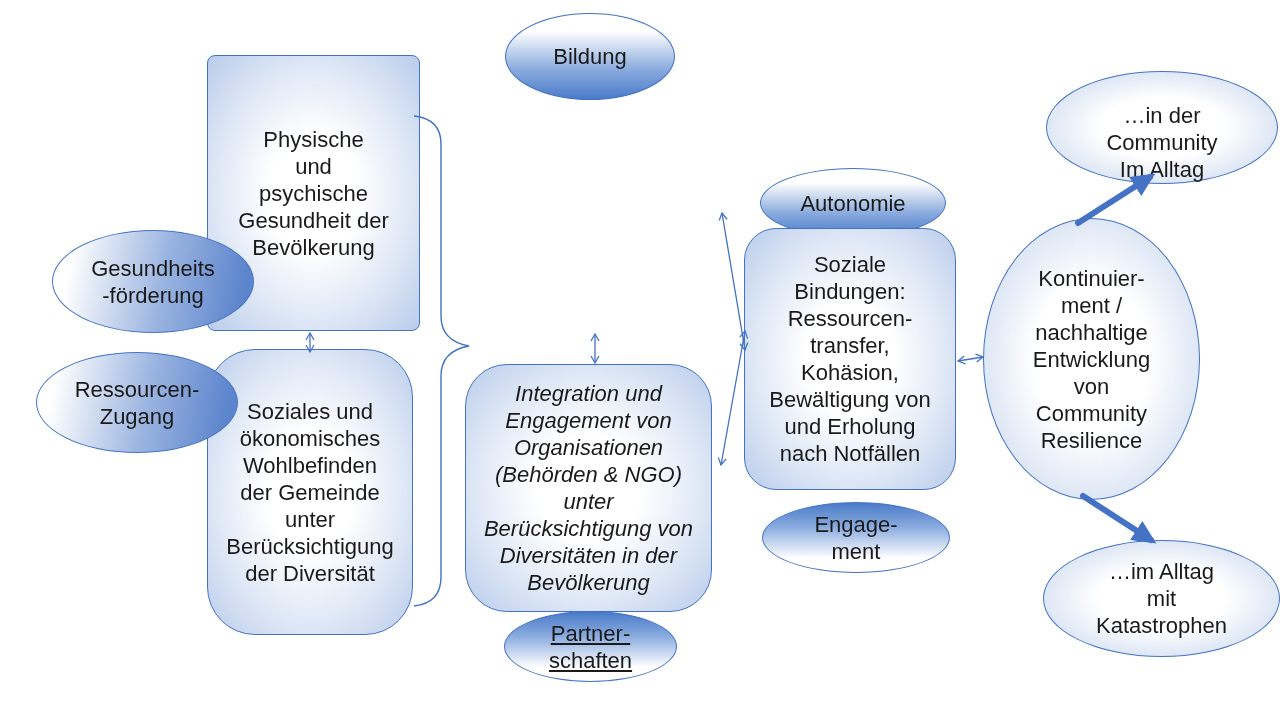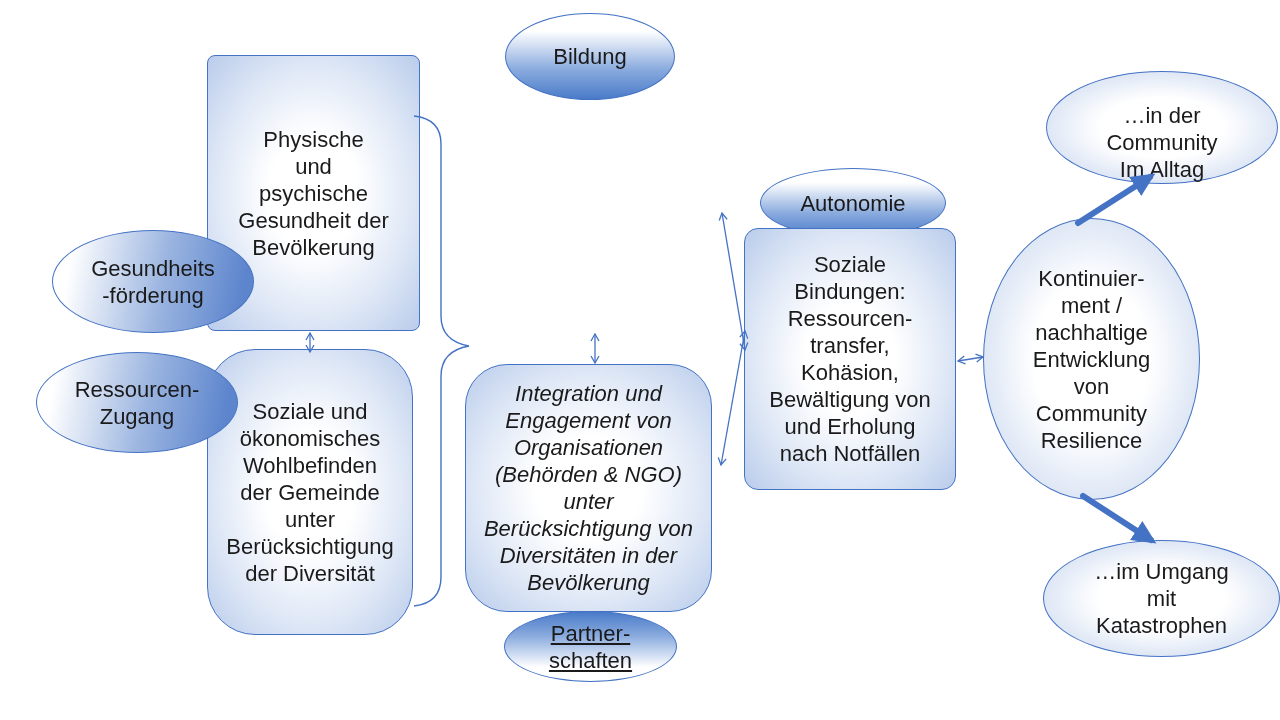--- a/index.html
+++ b/index.html
@@ -46,52 +46,56 @@
 
   <div class="node ellipse el-down" style="left:760px;top:168px;width:186px;height:70px;">
     <span class="txt">Autonomie</span>
   </div>
 
   <div class="node ellipse el-up" style="left:504px;top:611px;width:173px;height:71px;text-decoration:underline;">
     <span class="txt">Partner-
 schaften</span>
   </div>
 
+  <div class="node ellipse el-up" style="left:762px;top:502px;width:188px;height:71px;">
+    <span class="txt">Engage-
+ment</span>
+  </div>
 
   <div class="node box" style="left:207px;top:55px;width:213px;height:276px;border-radius:8px;">
     <span class="txt">Physische
 und
 psychische
 Gesundheit der
 Bevölkerung</span>
   </div>
 
   <div class="node box" style="left:207px;top:349px;width:206px;height:286px;border-radius:48px;">
-    <span class="txt">Soziale und
+    <span class="txt">Soziales und
 ökonomisches
 Wohlbefinden
 der Gemeinde
 unter
 Berücksichtigung
 der Diversität</span>
   </div>
 
 
   <div class="node box" style="left:465px;top:364px;width:247px;height:248px;border-radius:42px;font-style:italic;">
     <span class="txt">Integration und
 Engagement von
 Organisationen
 (Behörden &amp; NGO)
 unter
 Berücksichtigung von
 Diversitäten in der
 Bevölkerung</span>
   </div>
 
-  <div class="node box" style="left:744px;top:228px;width:212px;height:262px;border-radius:14px;">
+  <div class="node box" style="left:744px;top:228px;width:212px;height:262px;border-radius:32px;">
     <span class="txt">Soziale
 Bindungen:
 Ressourcen-
 transfer,
 Kohäsion,
 Bewältigung von
 und Erholung
 nach Notfällen</span>
   </div>
 
@@ -105,21 +109,21 @@
 Resilience</span>
   </div>
 
   <div class="node ellipse el-radial" style="left:1046px;top:71px;width:232px;height:113px;align-items:flex-end;">
     <span class="txt">…in der
 Community
 Im Alltag</span>
   </div>
 
   <div class="node ellipse el-radial" style="left:1043px;top:540px;width:237px;height:117px;">
-    <span class="txt">…im Umgang
+    <span class="txt">…im Alltag
 mit
 Katastrophen</span>
   </div>
 
   <div class="node ellipse el-diag" style="left:52px;top:230px;width:202px;height:103px;">
     <span class="txt">Gesundheits
 -förderung</span>
   </div>
 
   <div class="node ellipse el-diag" style="left:36px;top:352px;width:202px;height:101px;">

